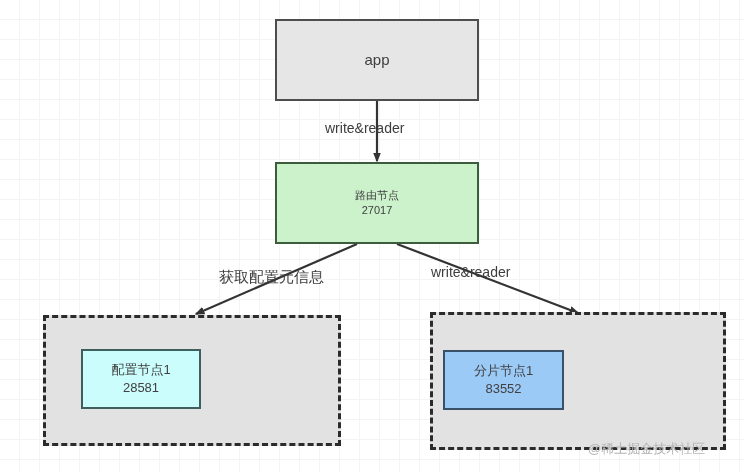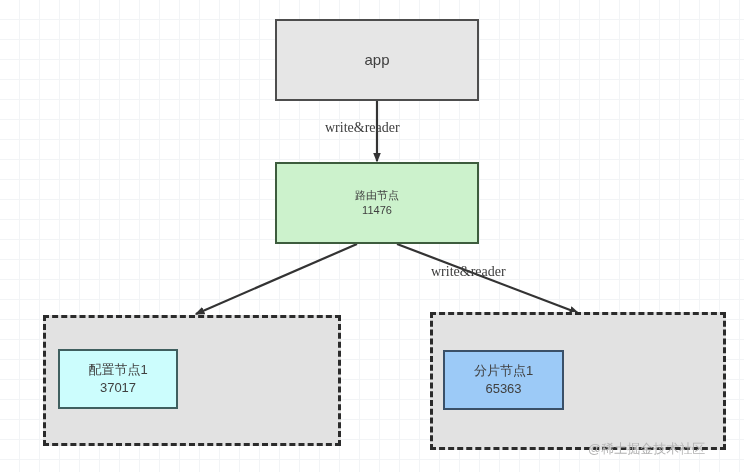--- a/index.html
+++ b/index.html
@@ -83,39 +83,39 @@
     width: 296px;
     height: 138px;
   }
   .config-node {
     top: 349px;
     width: 120px;
     height: 60px;
     background: #ccfdfd;
     border: 2px solid #3f5f5f;
     font-size: 13px;
+    margin-left: 23px;
   }
   .config-node-1 { left: 58px; }
   .config-node-2 { left: 199px; }
   .shard-node {
     top: 350px;
     width: 121px;
     height: 60px;
     background: #9ccaf7;
     border: 2px solid #3a5068;
     font-size: 13px;
   }
   .shard-node-1 { left: 443px; justify-content: center; }
   .shard-node-2 { left: 598px; }
   .edge-label {
     position: absolute;
     color: #3d3d3d;
     font-size: 14px;
     white-space: nowrap;
-    font-family: Liberation Serif, serif;
   }
   .label-write-top {
     left: 325px;
     top: 120px;
   }
   .label-meta {
     left: 219px;
     top: 268px;
     font-size: 15px;
   }
@@ -153,33 +153,34 @@
 
   <div class="group-box group-config"></div>
   <div class="group-box group-shard"></div>
 
   <div class="node app-node">
     <span class="node-line">app</span>
   </div>
 
   <div class="node router-node">
     <span class="node-line">路由节点</span>
-    <span class="node-line">11476</span>
+    <span class="node-line">27017</span>
   </div>
 
   <div class="node config-node config-node-1">
     <span class="node-line">配置节点1</span>
-    <span class="node-line">37017</span>
+    <span class="node-line">28581</span>
   </div>
 
 
   <div class="node shard-node shard-node-1">
     <span class="node-line">分片节点1</span>
-    <span class="node-line">65363</span>
+    <span class="node-line">83552</span>
   </div>
 
 
   <div class="edge-label label-write-top">write&amp;reader</div>
+  <div class="edge-label label-meta">获取配置元信息</div>
   <div class="edge-label label-write-right">write&amp;reader</div>
 
   <div class="watermark">@稀土掘金技术社区</div>
 
 </div>
 
 </body></html>

